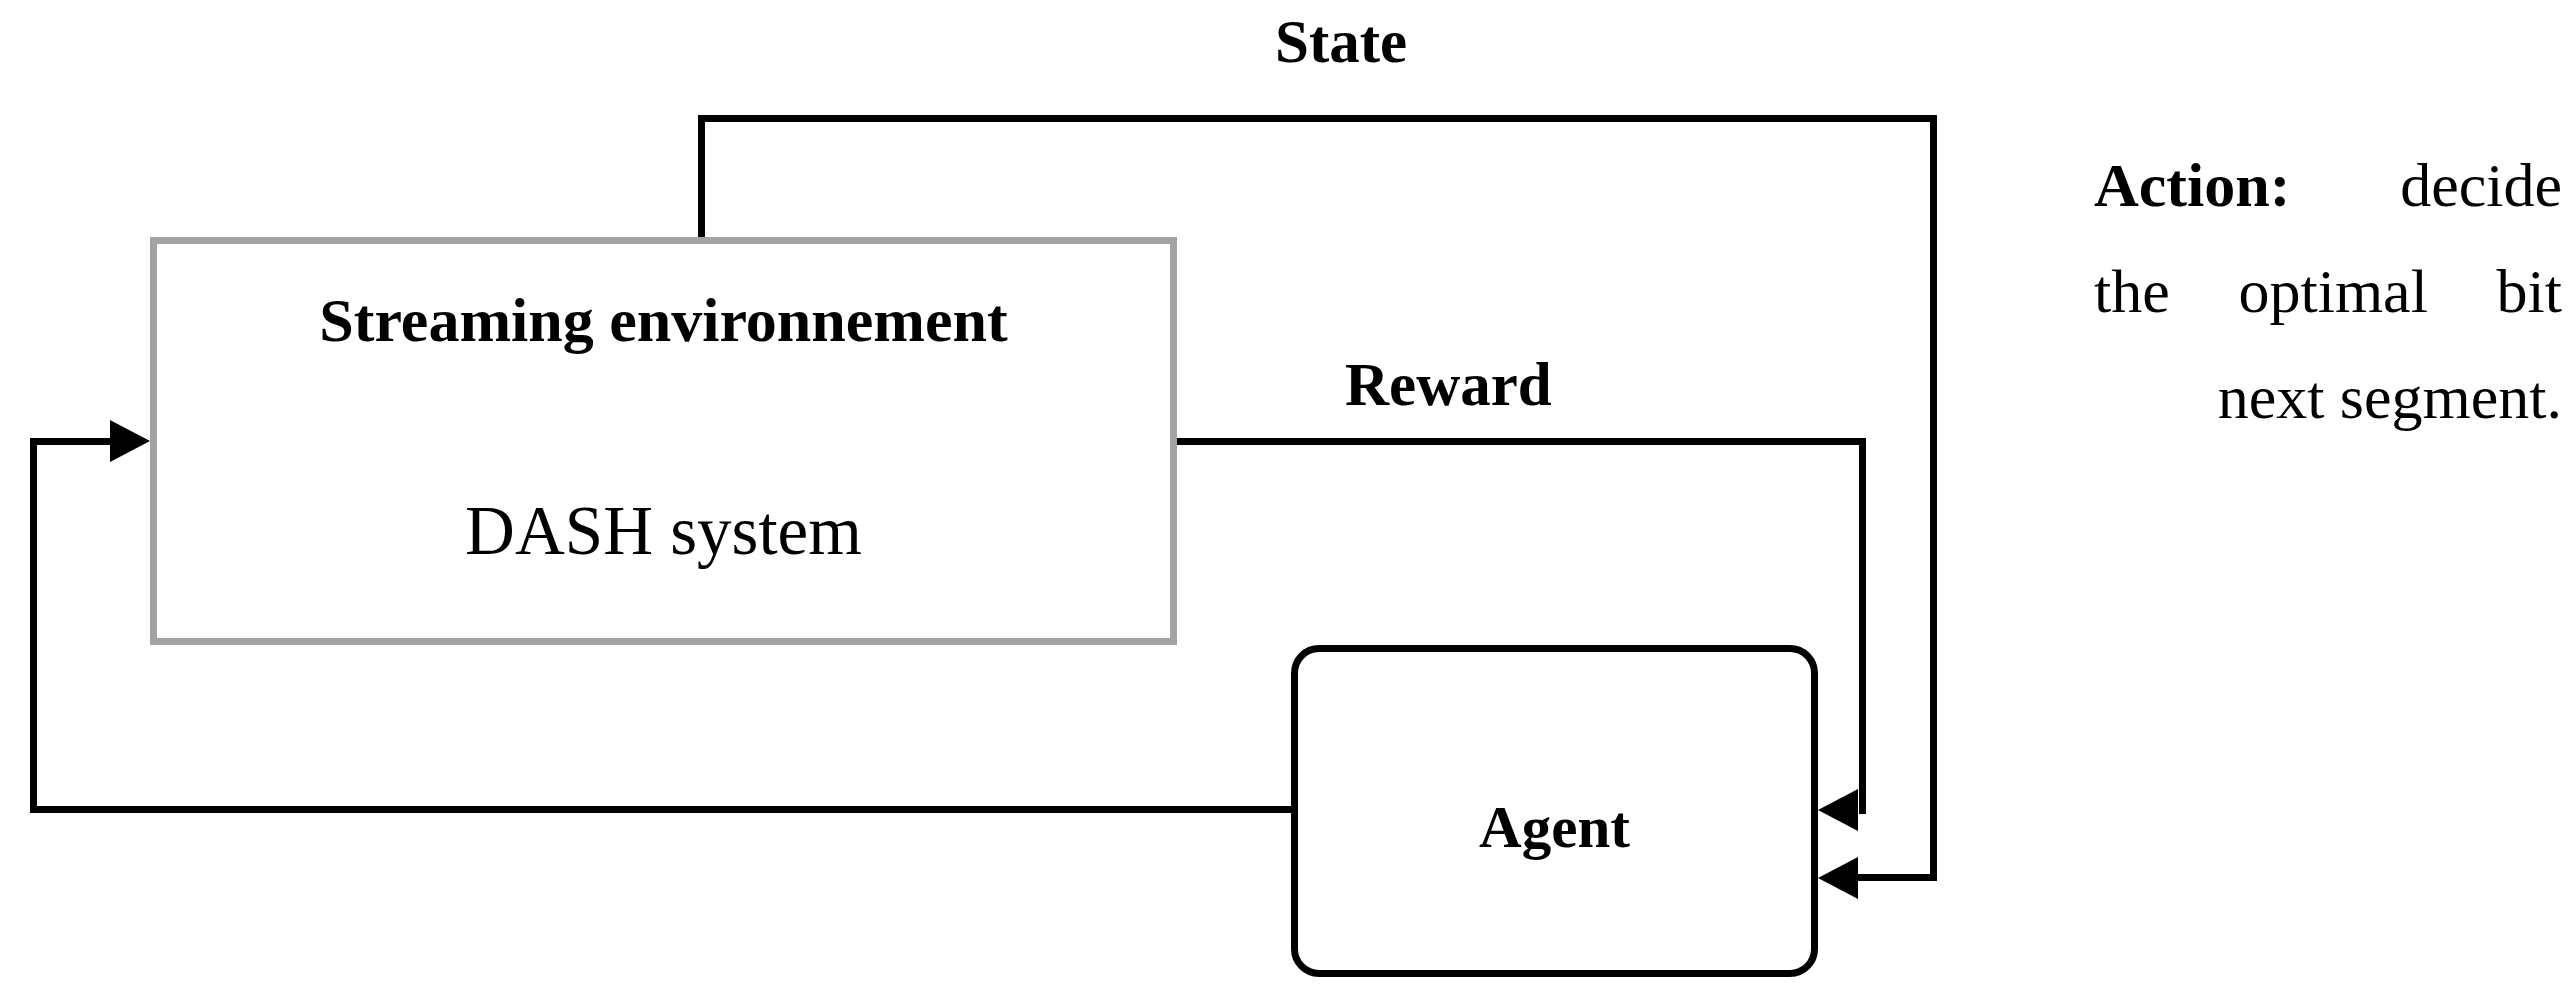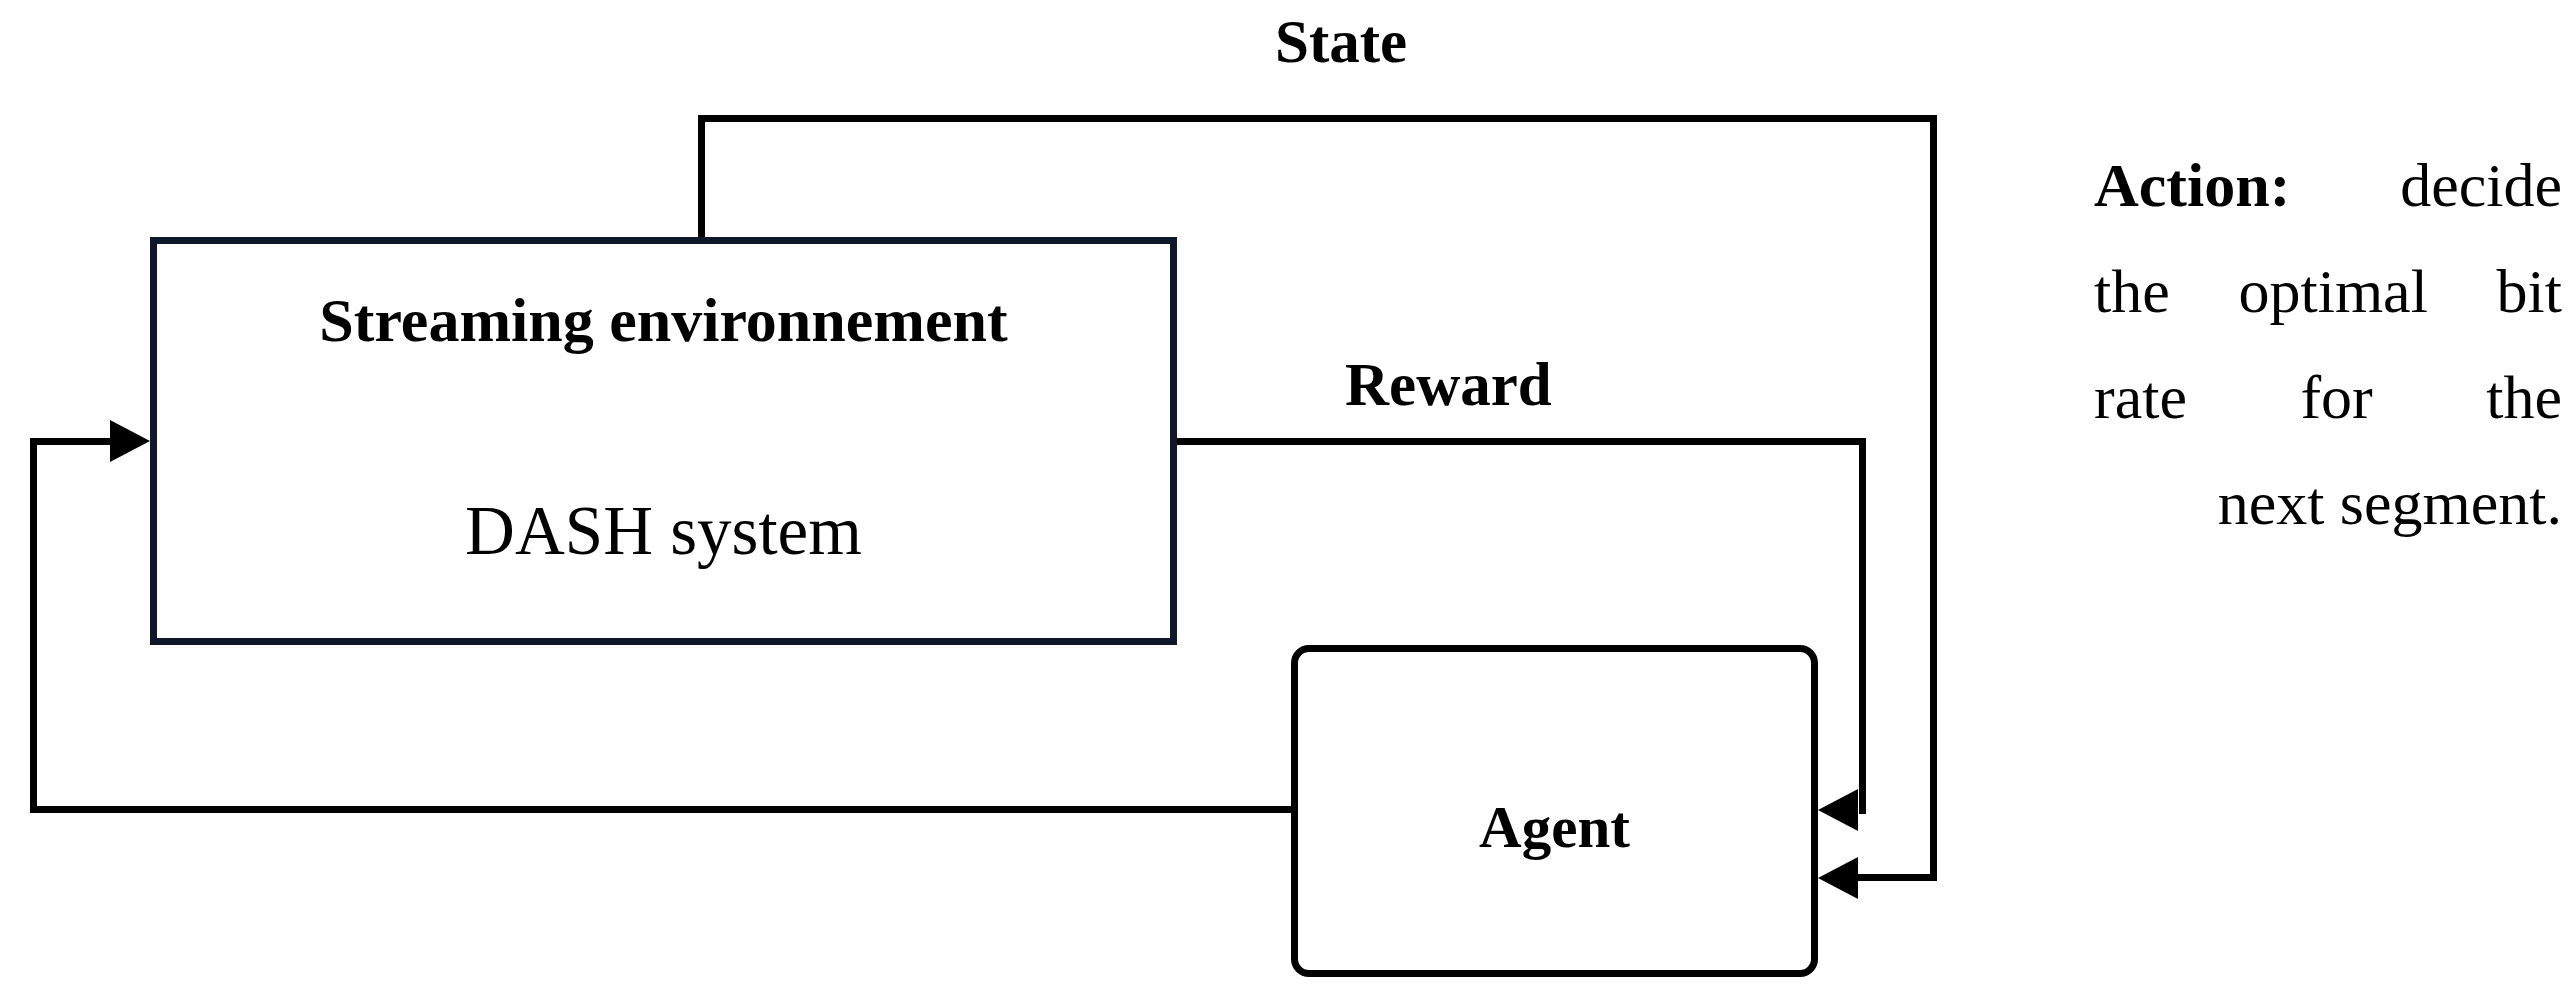--- a/index.html
+++ b/index.html
@@ -15,37 +15,37 @@
   
   .seg { position: absolute; background: #000000; }
   
   .arrow { position: absolute; width: 0; height: 0; }
   .arrow.left  { border-top: 21px solid transparent; border-bottom: 21px solid transparent; border-right: 40px solid #000000; }
   .arrow.right { border-top: 21px solid transparent; border-bottom: 21px solid transparent; border-left: 40px solid #000000; }
   
   .env-box {
     position: absolute; left: 150px; top: 237px;
     width: 1027px; height: 408px;
-    border: 7px solid #0f172a; box-sizing: border-box;
+    border: 7px solid #a3a3a3; box-sizing: border-box;
     background: #ffffff;
     padding-left: 18px;
   }
   .env-title {
     position: absolute; left: 0; top: 45px; width: 100%;
     text-align: center; font-weight: bold; font-size: 62px; line-height: 1;
   }
   .env-subtitle {
     position: absolute; left: 0; top: 253px; width: 100%;
     text-align: center; font-weight: normal; font-size: 69px; line-height: 1;
   }
   .agent-box {
     position: absolute; left: 1291px; top: 645px;
     width: 527px; height: 332px;
     border: 7px solid #000000; box-sizing: border-box;
-    border-radius: 18px; background: #ffffff;
+    border-radius: 28px; background: #ffffff;
   }
   .agent-label {
     position: absolute; left: 0; top: 146px; width: 100%;
     text-align: center; font-weight: bold; font-size: 59px; line-height: 1;
   }
   
   .edge-label {
     position: absolute; font-weight: bold; font-size: 61px; line-height: 1;
     white-space: nowrap;
   }
@@ -94,18 +94,17 @@
 
   <div class="edge-label state-label">State</div>
   <div class="edge-label reward-label">Reward</div>
 
   <div class="note">
     <div class="note-line flexline">
       <span class="note-bold">Action:</span>
       <span>decide</span>
     </div>
     <div class="note-line justify">the optimal bit</div>
-    <div class="note-line justify">rate for the</div>
     <div class="note-line last">next segment.</div>
   </div>
 
 </div>
 
 
 </body></html>

